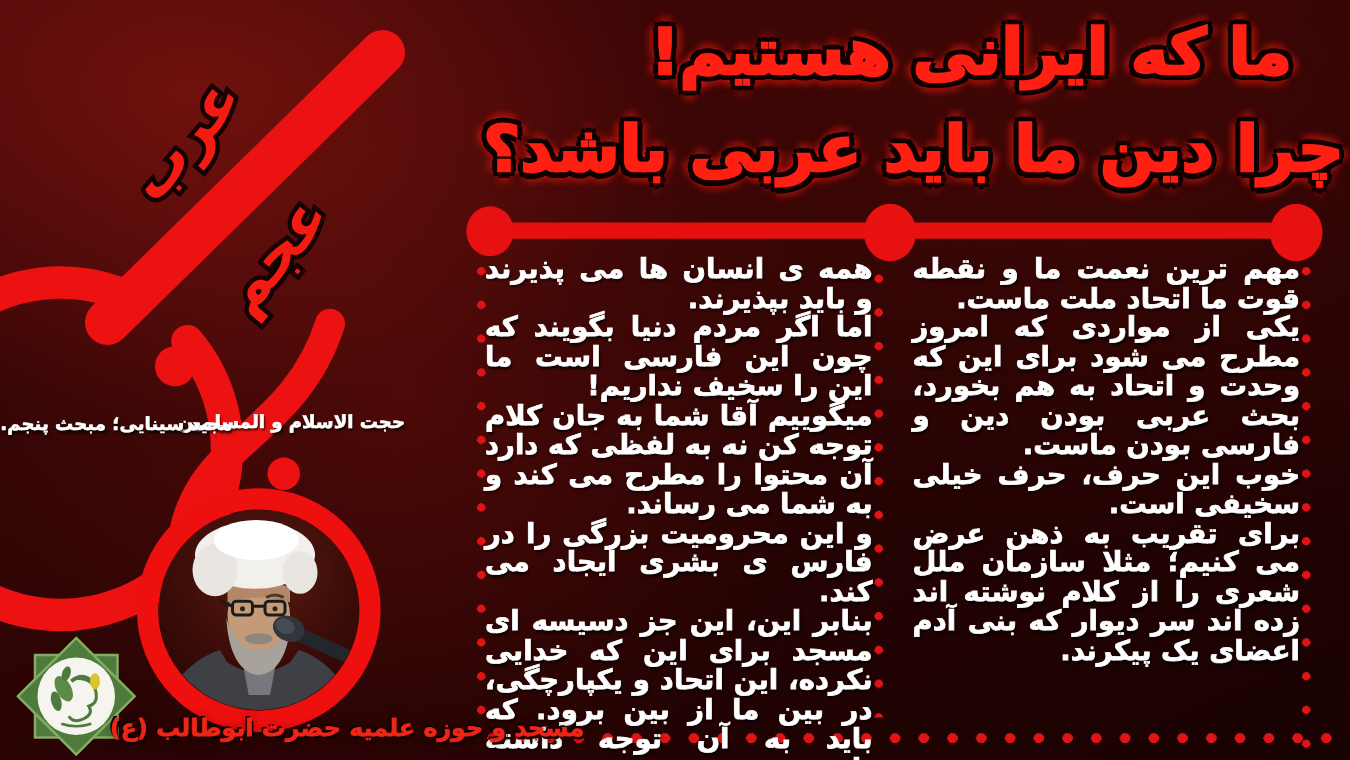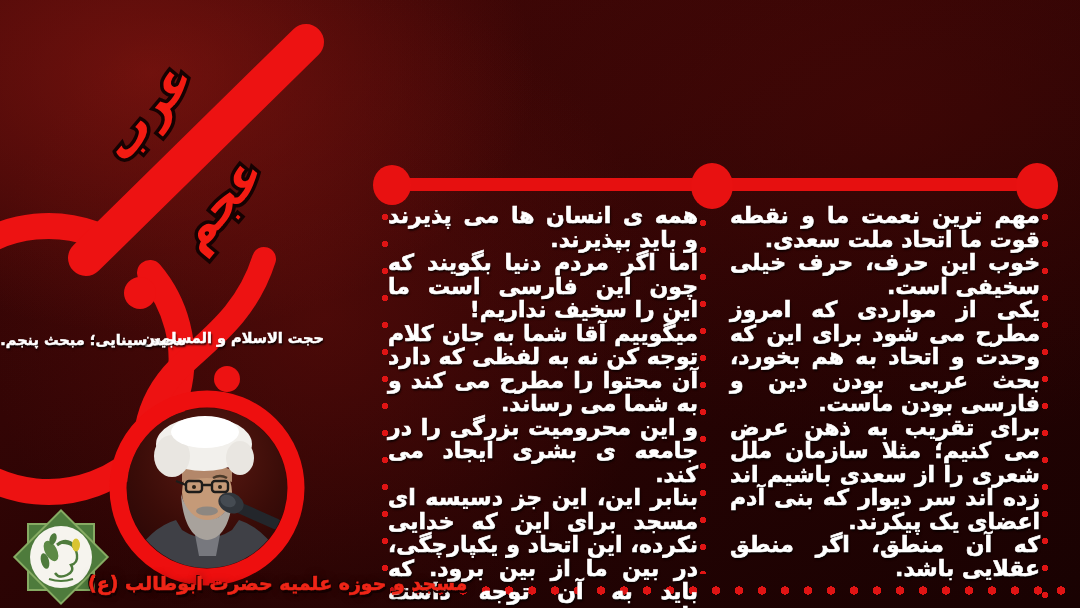--- a/index.html
+++ b/index.html
@@ -144,44 +144,47 @@
         <path d="M -4,-12 Q 6,-20 14,-10" fill="none" stroke="#4e7b3c" stroke-width="3"></path>
         <ellipse cx="-10" cy="-6" rx="6" ry="11" fill="#5d8a46" transform="rotate(-28 -10 -6)"></ellipse>
         <ellipse cx="-16" cy="4" rx="4" ry="8" fill="#4e7b3c" transform="rotate(-15 -16 4)"></ellipse>
         <ellipse cx="-8" cy="-18" rx="3.4" ry="6" fill="#4e7b3c" transform="rotate(18 -8 -18)"></ellipse>
         <ellipse cx="15" cy="-12" rx="4" ry="6.5" fill="#d9c431"></ellipse>
         <path d="M -12,22 Q 0,26 12,22" fill="none" stroke="#4e7b3c" stroke-width="2"></path>
       </g>
     </g>
   </svg>
 
+  <div class="title-wrap">
+    <div class="title-line l1">ما که ایرانی هستیم!</div>
+    <div class="title-line l2">چرا دین ما باید عربی باشد؟</div>
+  </div>
 
   <div class="bar b1"></div>
   <div class="bar b2"></div>
   <div class="bigdot d1"></div>
   <div class="bigdot d2"></div>
   <div class="bigdot d3"></div>
 
   <div class="vdots v1"></div>
   <div class="vdots v2"></div>
   <div class="vdots v3"></div>
   <div class="hdots"></div>
 
   <div class="col right">
-    <p>مهم ترین نعمت ما و نقطه قوت ما اتحاد ملت سعدی.</p>
+    <p>مهم ترین نعمت ما و نقطه قوت ما اتحاد ملت ماست.</p>
+    <p>یکی از مواردی که امروز مطرح می شود برای این که وحدت و اتحاد به هم بخورد، بحث عربی بودن دین و فارسی بودن ماست.</p>
     <p>خوب این حرف، حرف خیلی سخیفی است.</p>
-    <p>یکی از مواردی که امروز مطرح می شود برای این که وحدت و اتحاد به هم بخورد، بحث عربی بودن دین و فارسی بودن ماست.</p>
-    <p>برای تقریب به ذهن عرض می کنیم؛ مثلا سازمان ملل شعری را از سعدی باشیم اند زده اند سر دیوار که بنی آدم اعضای یک پیکرند.</p>
-    <p>که آن منطق، اگر منطق عقلایی باشد.</p>
+    <p>برای تقریب به ذهن عرض می کنیم؛ مثلا سازمان ملل شعری را از کلام نوشته اند زده اند سر دیوار که بنی آدم اعضای یک پیکرند.</p>
   </div>
   <div class="col middle">
     <p>همه ی انسان ها می پذیرند و باید بپذیرند.</p>
     <p>اما اگر مردم دنیا بگویند که چون این فارسی است ما این را سخیف نداریم!</p>
     <p>میگوییم آقا شما به جان کلام توجه کن نه به لفظی که دارد آن محتوا را مطرح می کند و به شما می رساند.</p>
-    <p>و این محرومیت بزرگی را در جامعه ی بشری ایجاد می کند.</p>
+    <p>و این محرومیت بزرگی را در فارس ی بشری ایجاد می کند.</p>
     <p>بنابر این، این جز دسیسه ای مسجد برای این که خدایی نکرده، این اتحاد و یکپارچگی، در بین ما از بین برود. که باید به آن توجه داشته باشیم.</p>
   </div>
 
   <div class="caption org">حجت الاسلام و المسلمین</div>
   <div class="caption name">مجید سینایی؛ مبحث پنجم.</div>
 
   <div class="footer">مسجد و حوزه علمیه حضرت ابوطالب (ع)</div>
 
 </div>
 

